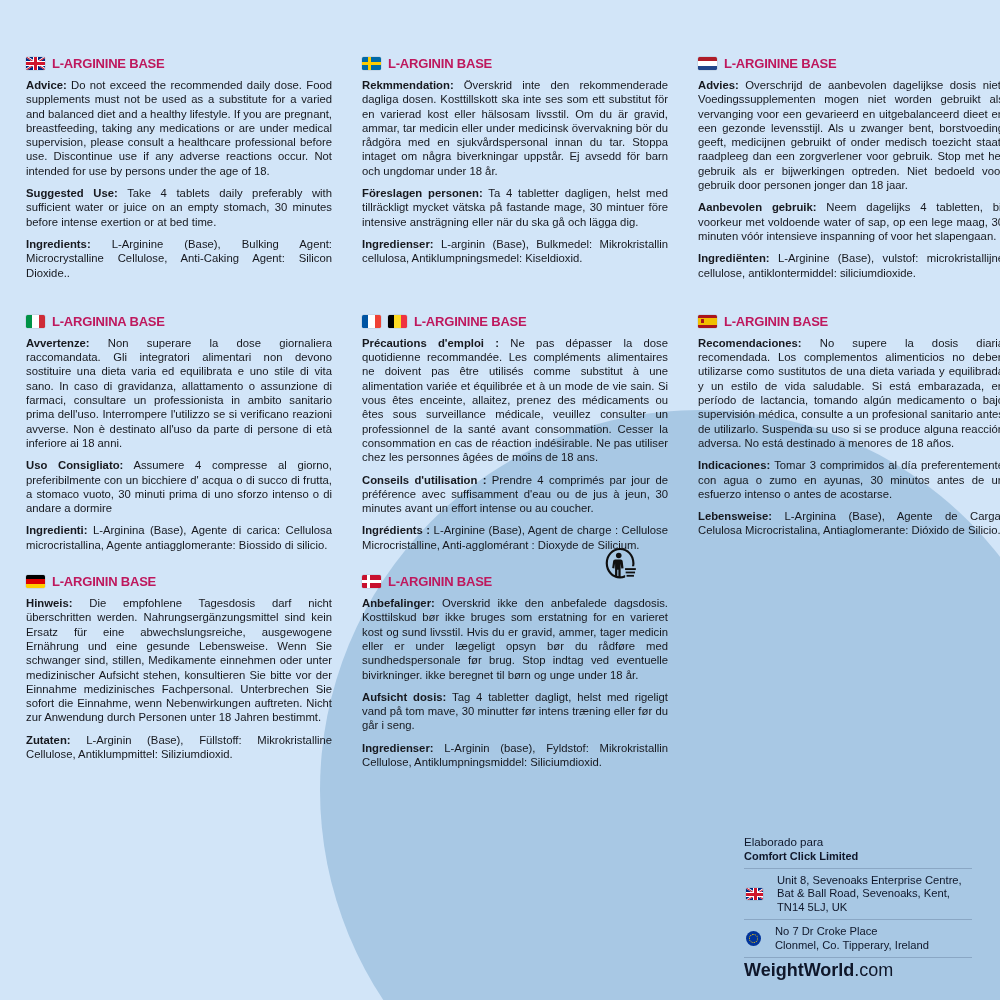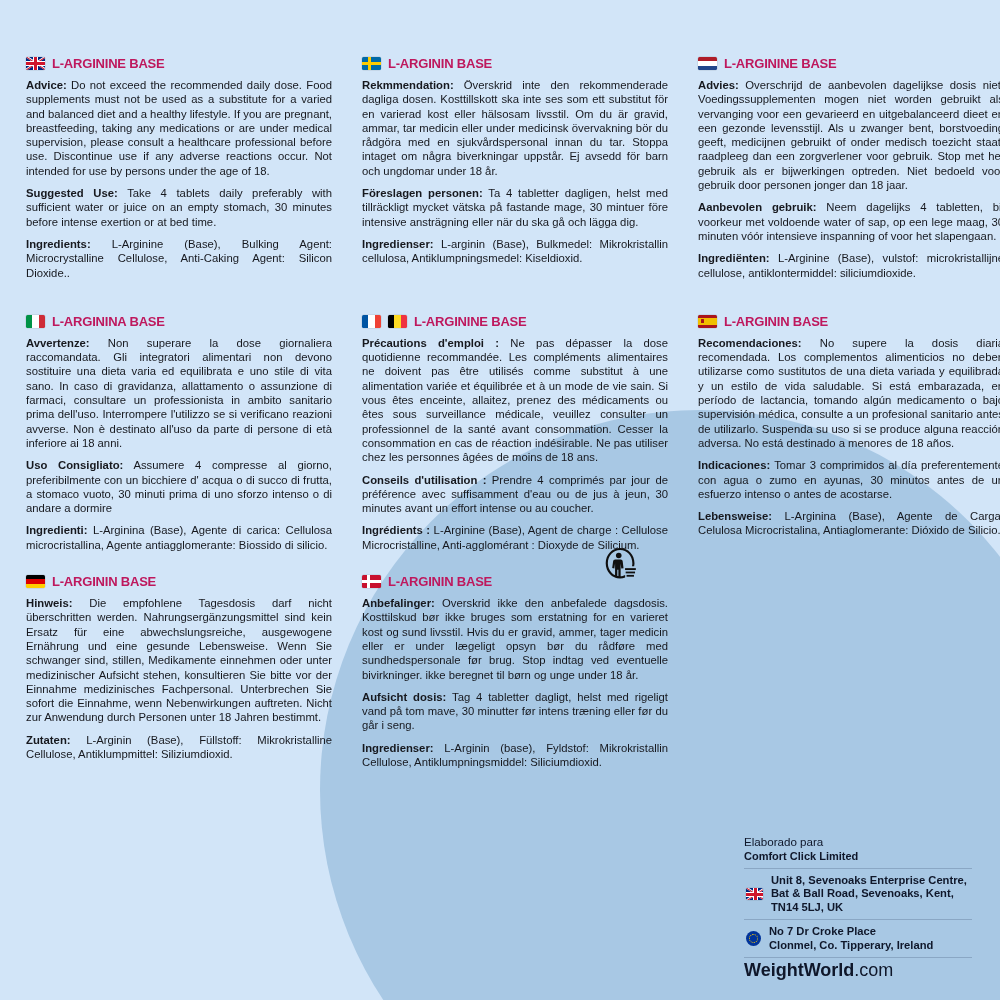--- a/index.html
+++ b/index.html
@@ -148,24 +148,23 @@
     bottom: 22px;
     width: 228px;
     z-index: 4;
     color: #0f172a;
   }
   #footer .f-made { font-size: 11.6px; line-height: 14px; }
   #footer .f-company { font-size: 11px; font-weight: bold; line-height: 15px; margin-bottom: 4px; }
   .f-row {
     display: flex;
     align-items: center;
-    gap: 8px;
+    gap: 14px;
     border-top: 1px solid rgba(30,50,80,0.22);
     padding: 5px 0 5px 2px;
-    font-weight: bold;
   }
   .f-row .f-addr { font-size: 11.2px; line-height: 13.4px; }
   #footer .f-brand {
     border-top: 1px solid rgba(30,50,80,0.22);
     padding-top: 5px;
     font-size: 18px;
     line-height: 15px;
   }
   #footer .f-brand b { font-weight: bold; }
   #footer .f-brand .tld { font-weight: normal; }

